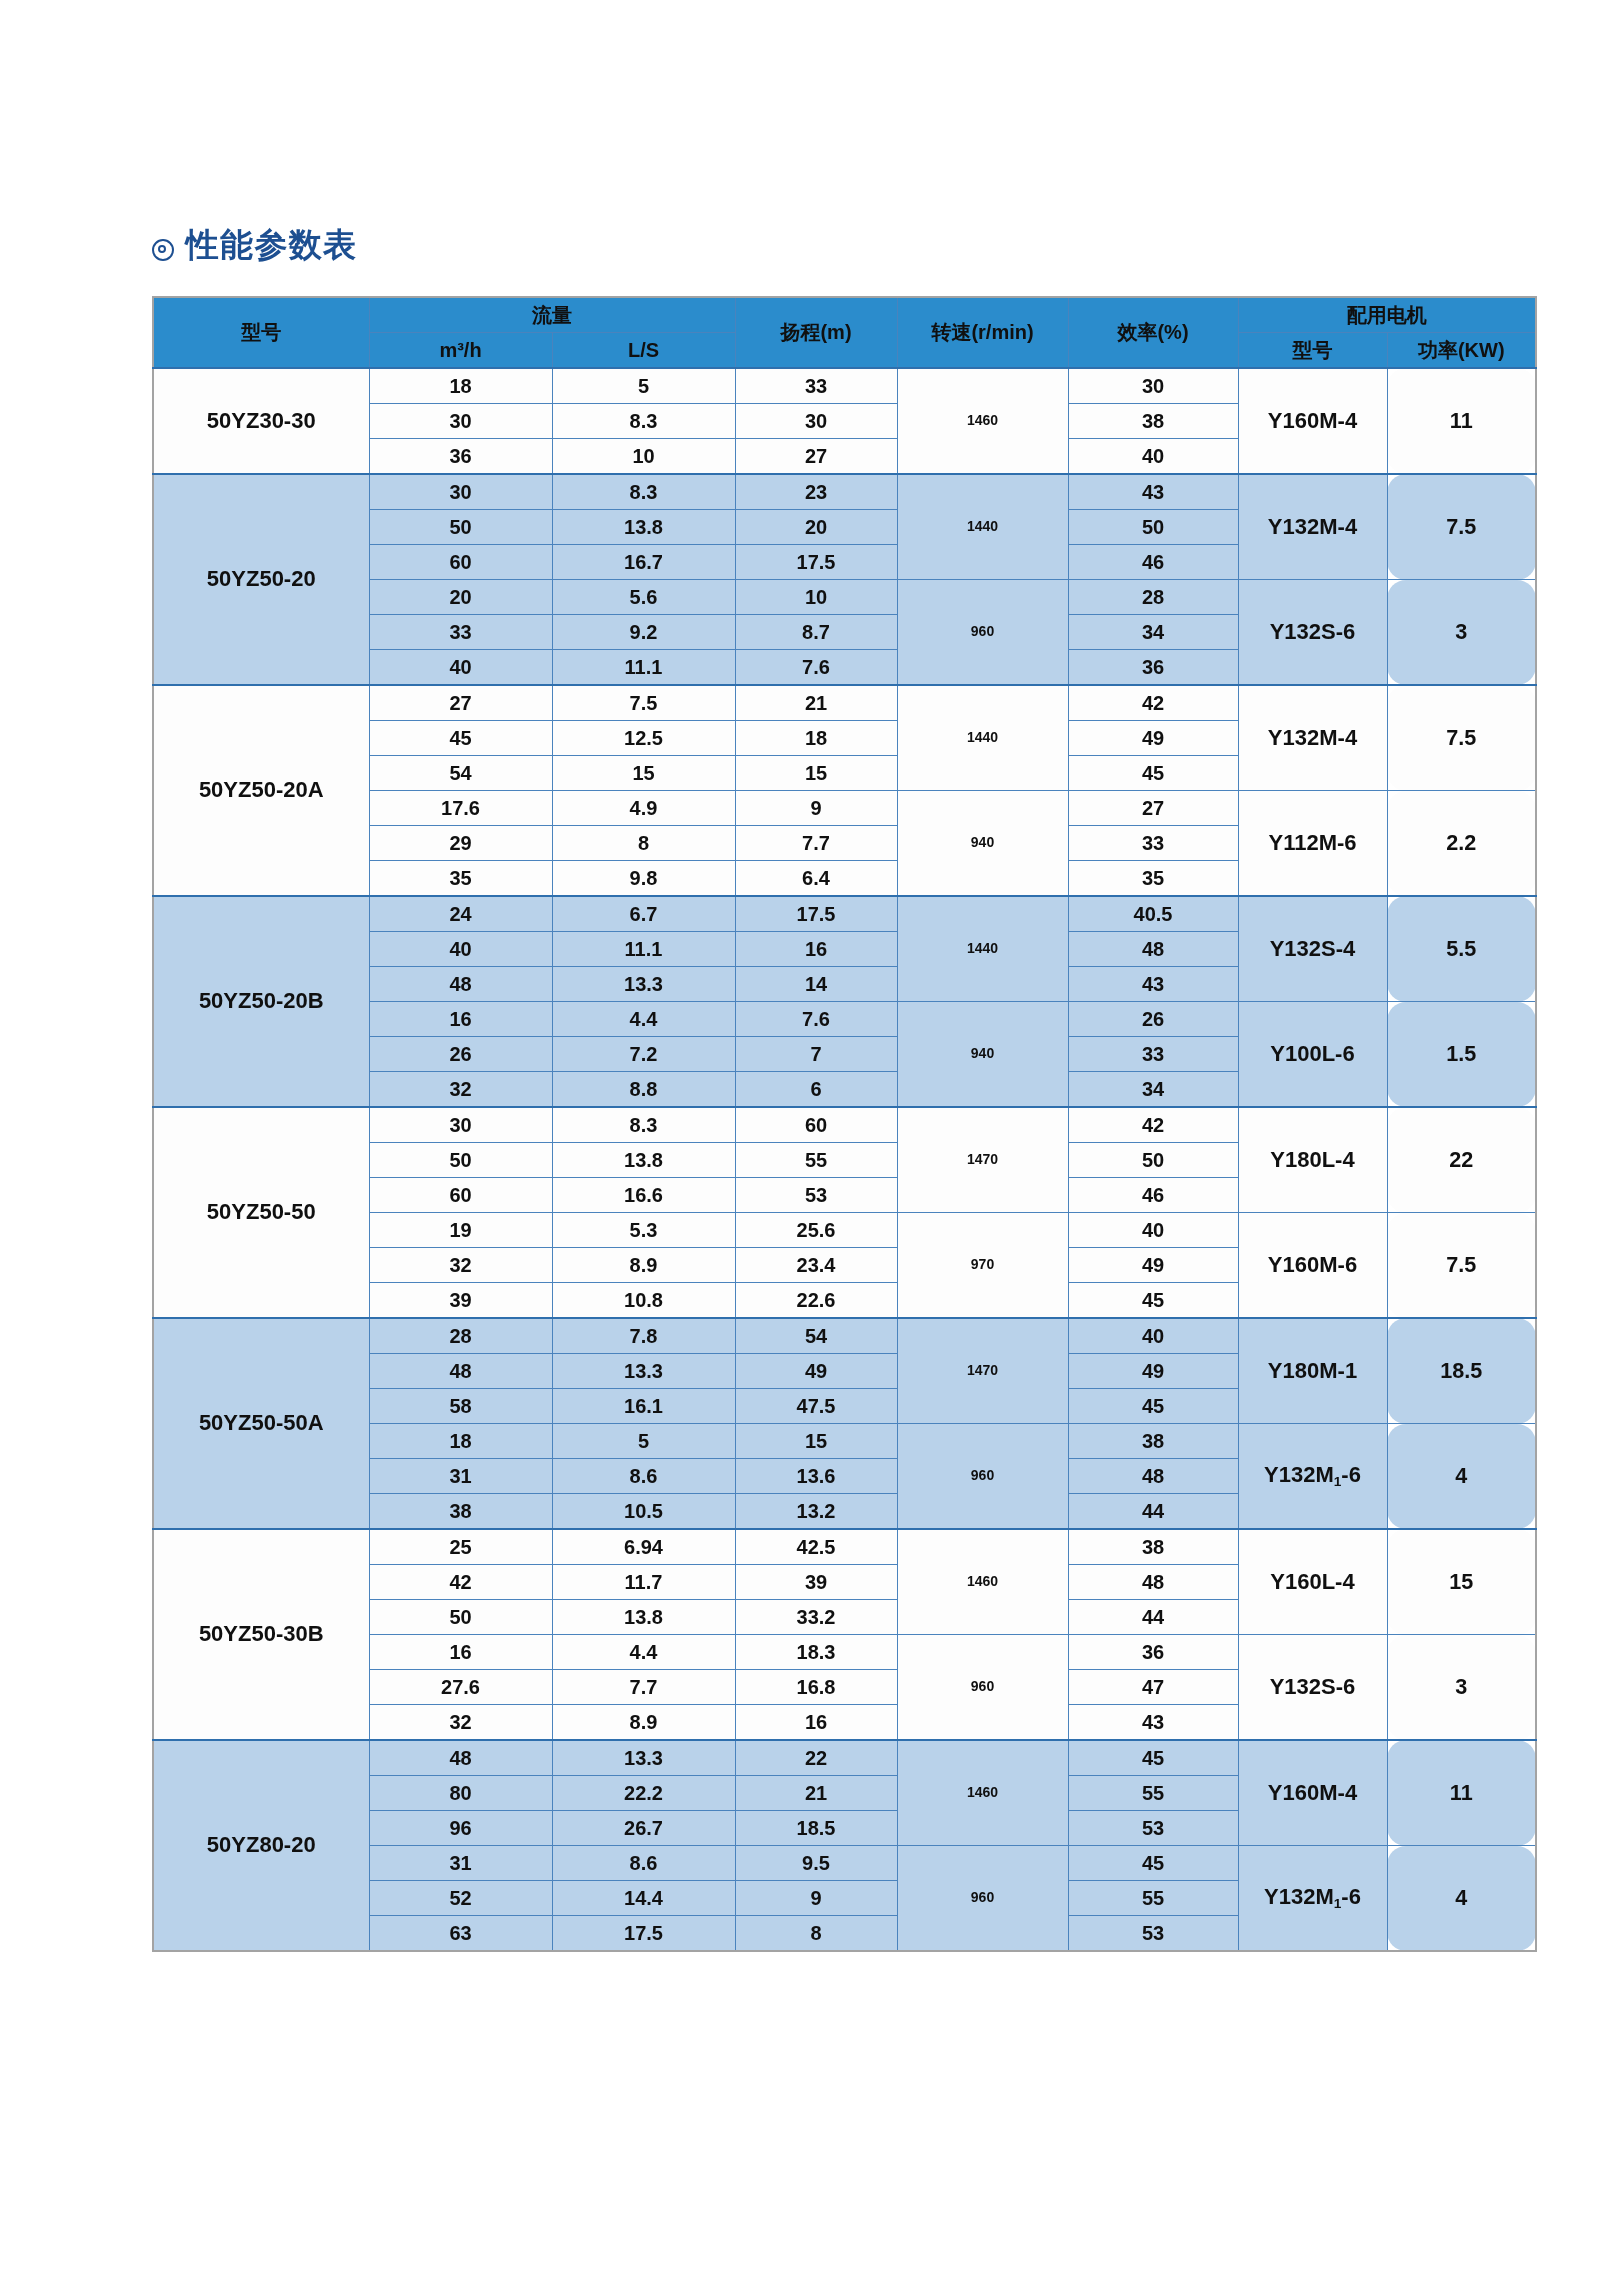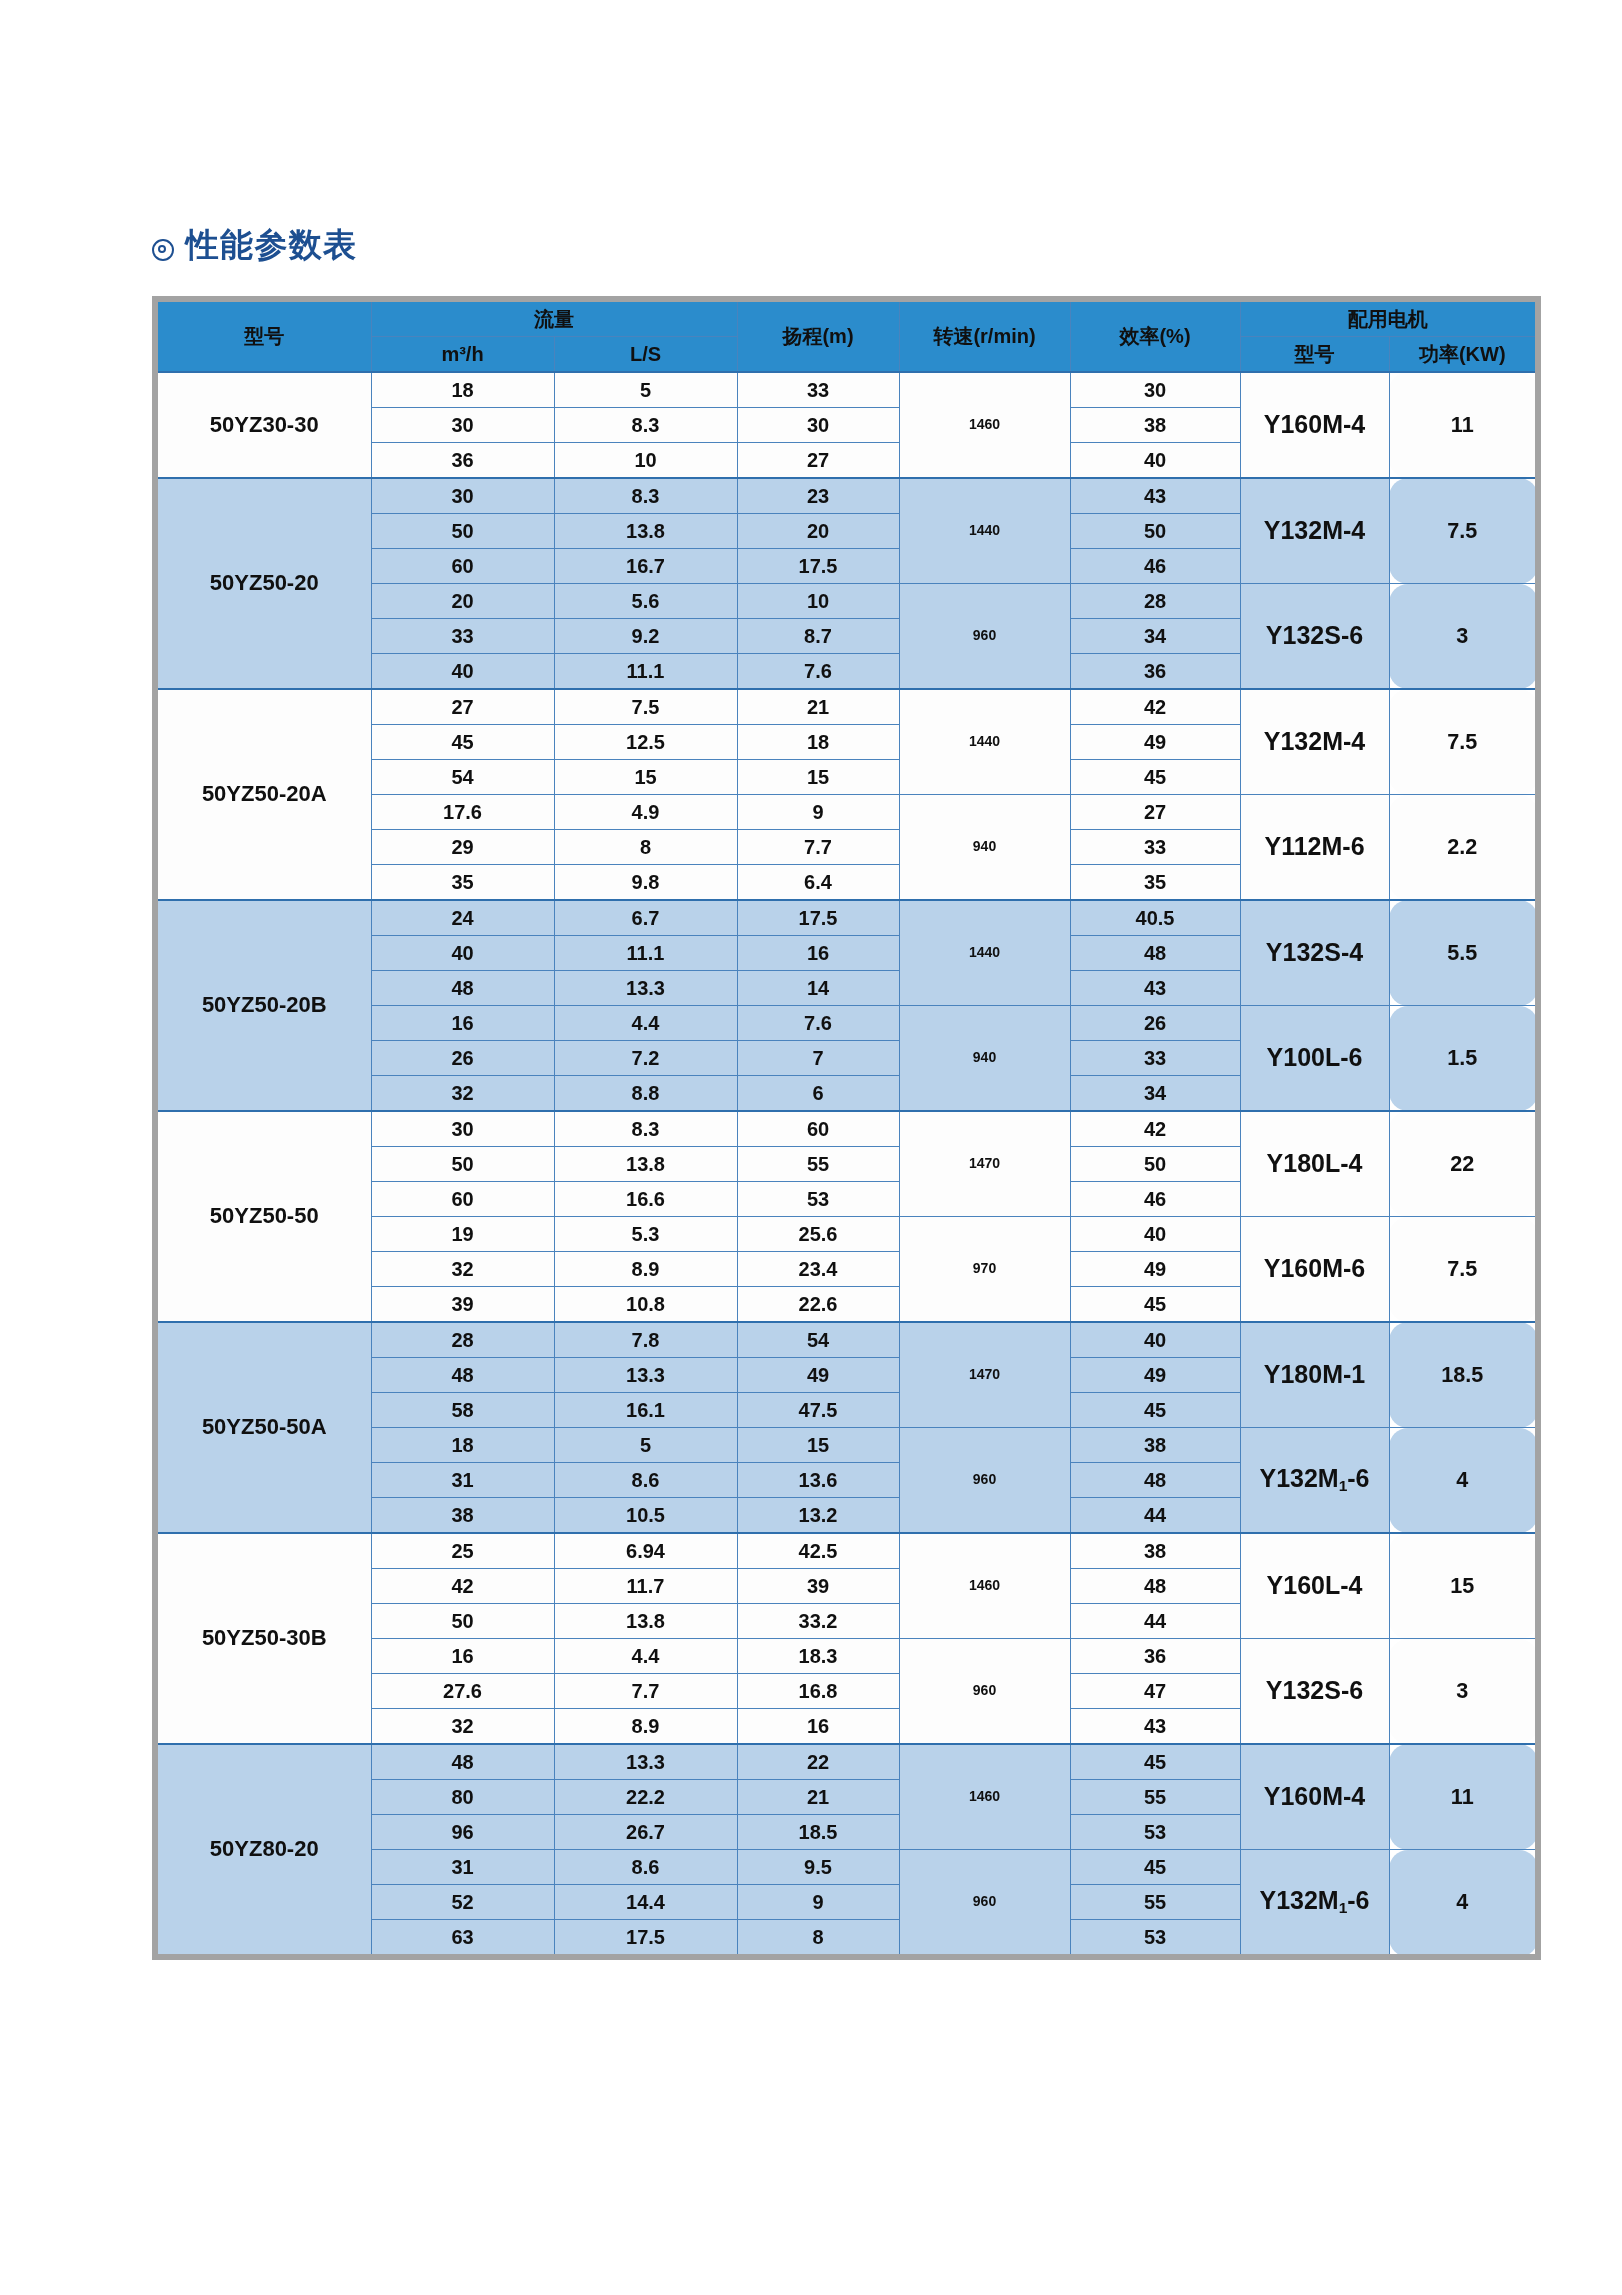--- a/index.html
+++ b/index.html
@@ -28,21 +28,21 @@
   }
   .heading-text {
     font-size:33px; font-weight:bold; color:#1d4f91;
     letter-spacing:1.3px; line-height:1;
   }
 
   
   .table-wrap { position:absolute; left:152px; top:296px; width:1319px; }
   table.spec {
     width:1319px; border-collapse:collapse; table-layout:fixed;
-    border:6px solid #a3a3a3;
+    border:2px solid #a3a3a3;
     padding-left:28px;
   }
   table.spec col.c-model   { width:216px; }
   table.spec col.c-m3h     { width:183px; }
   table.spec col.c-ls      { width:183px; }
   table.spec col.c-head    { width:162px; }
   table.spec col.c-speed   { width:171px; }
   table.spec col.c-eff     { width:170px; }
   table.spec col.c-motor   { width:149px; }
   table.spec col.c-power   { width:149px; }
@@ -57,21 +57,21 @@
   thead th {
     background:#2b8ccc; color:#ffffff;
     font-weight:bold; font-size:21.6px;
     height:34px; line-height:1.15;
     border-color:#3f9ad6;
   }
   thead th.top-tall { height:68px; }
 
   tbody td { height:34px; line-height:1.1; }
   tbody td.model { font-size:22px; }
-  tbody td.motor { font-size:25px; }
+  tbody td.motor { font-size:22px; }
   tbody td.power { font-size:21.6px;border-radius:19px; }
   tbody td.speed { font-size:14px; }
 
   tr.band-blue td { background:#b9d2ea; }
   tr.band-white td { background:#fdfdfd; }
 
   
   tr.group-start td { border-top:2px solid #2f6fad; }
   
   td.sub-start { border-top:2px solid #2f6fad; }

